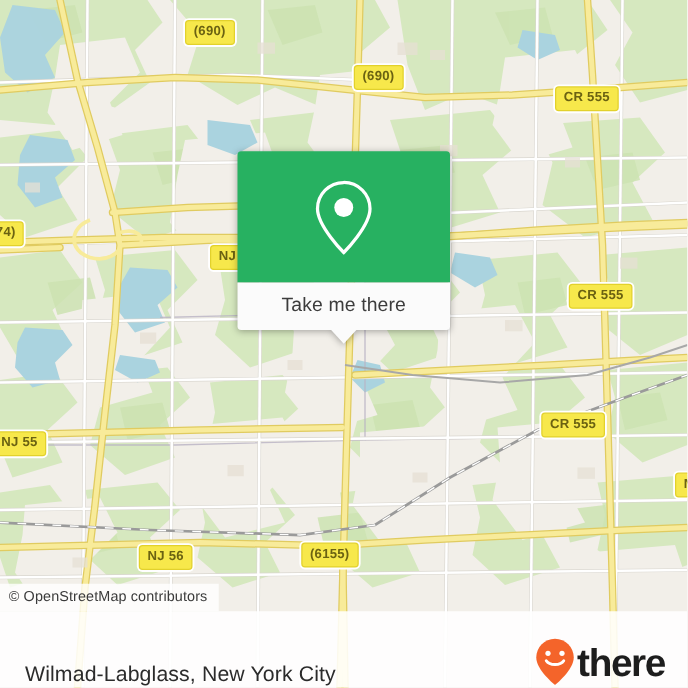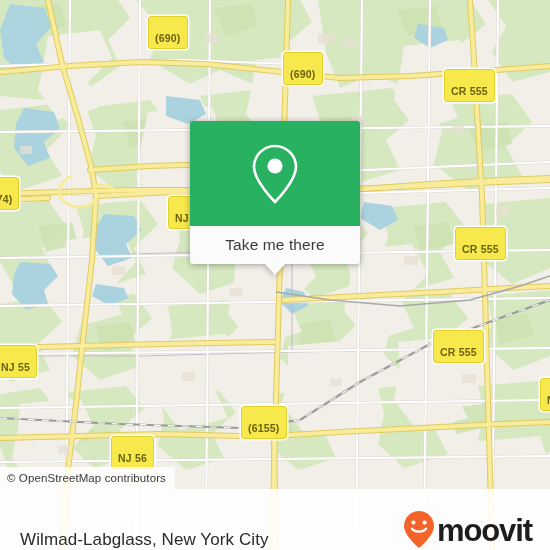--- a/index.html
+++ b/index.html
@@ -32,21 +32,21 @@
     box-sizing: border-box;
     border-radius: 3px;
     font-size: 10.5px;
     font-weight: bold;
     line-height: 1;
     letter-spacing: .2px;
     display: flex;
     align-items: center;
     justify-content: center;
     white-space: nowrap;
-    padding: 16px 6px 4px 6px;
+    padding: 3px 6px 4px 6px;
     background: #f7e84b;
     border: 1.5px solid #e2d12c;
     color: #6b6212;
     box-shadow: 0 0 0 1.5px #ffffff;
   }
 
   
   #popup {
     position: absolute;
     left: 190px;
@@ -338,21 +338,21 @@
   <div class="shield" style="left:455px; top:227px;">CR 555</div>
 
   <div class="shield" style="left:433px; top:330px;">CR 555</div>
 
   <div class="shield" style="left:-6px; top:345px;">NJ 55</div>
 
   <div class="shield" style="left:540px; top:378px;">N</div>
 
   <div class="shield" style="left:75px; top:436px;margin-left:36px;">NJ 56</div>
 
-  <div class="shield" style="left:241px; top:406px;">(6155)</div>
+  <div class="shield" style="left:241px; top:434px;">(6155)</div>
 
   <div id="popup">
     <div id="popup-head" style="background:#27b161;">
       <svg width="52" height="64" viewBox="0 0 52 64">
         <path d="M26 4 C14.4 4 5 13.4 5 25 C5 39 26 60 26 60 C26 60 47 39 47 25 C47 13.4 37.6 4 26 4 Z" fill="none" stroke="#ffffff" stroke-width="2.6"></path>
         <circle cx="26" cy="24" r="7.6" fill="#ffffff"></circle>
       </svg>
     </div>
     <div id="popup-body">
       <span id="popup-label">Take me there</span>
@@ -367,17 +367,17 @@
   <div id="footer">
     <span id="footer-title">Wilmad-Labglass, New York City</span>
 
     <div id="brand">
       <svg width="34" height="40" viewBox="0 0 34 40">
         <path d="M17 1 C8.7 1 2 7.7 2 16 C2 26 17 38 17 38 C17 38 32 26 32 16 C32 7.7 25.3 1 17 1 Z" fill="#f4642a"></path>
         <circle cx="11.4" cy="12.6" r="2.1" fill="#ffffff"></circle>
         <circle cx="22.6" cy="12.6" r="2.1" fill="#ffffff"></circle>
         <path d="M10 18.6 C12.6 22.6 21.4 22.6 24 18.6" fill="none" stroke="#ffffff" stroke-width="2.3" stroke-linecap="round"></path>
       </svg>
-      <span id="brand-word">moovit</span>
+      <span id="brand-word">there</span>
     </div>
   </div>
 
 </div>
 
 </body></html>

